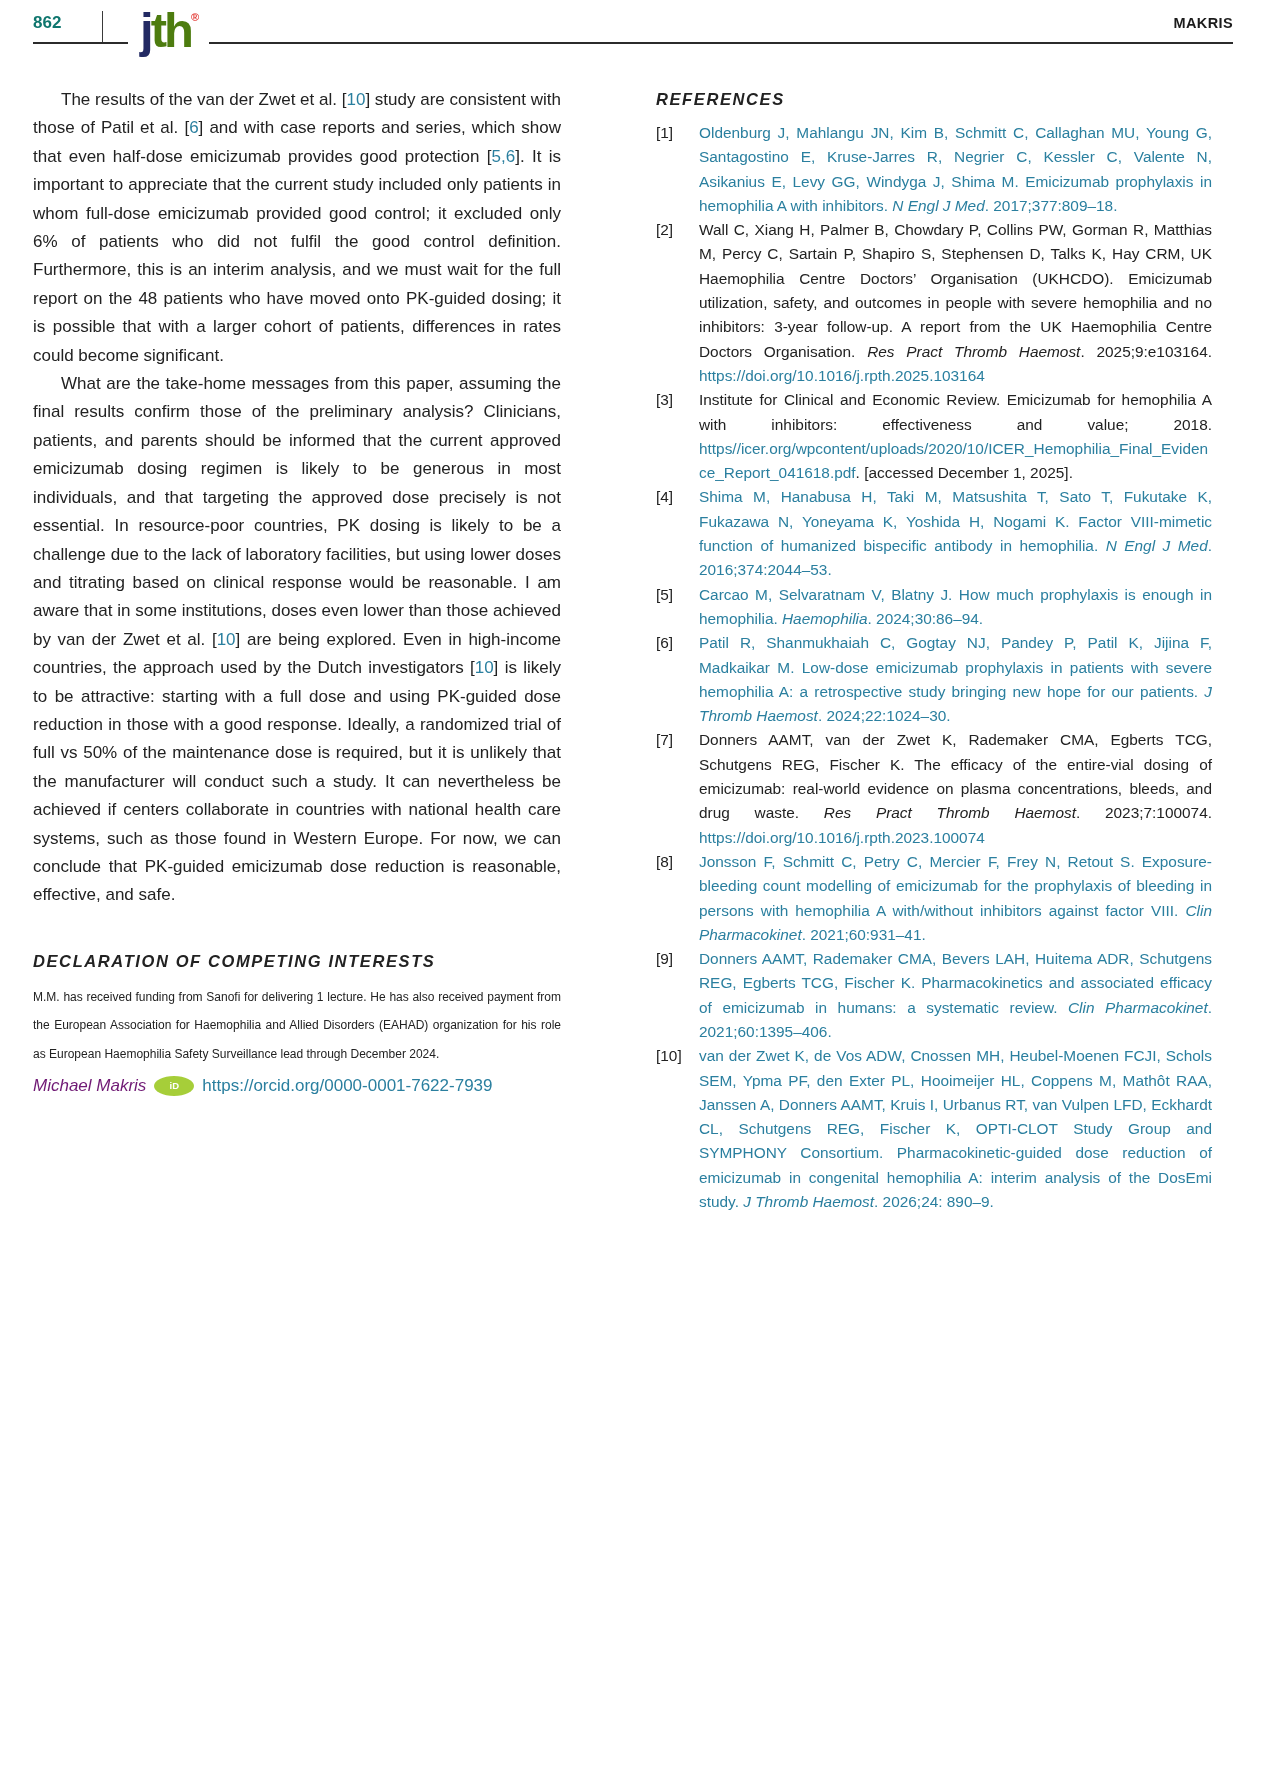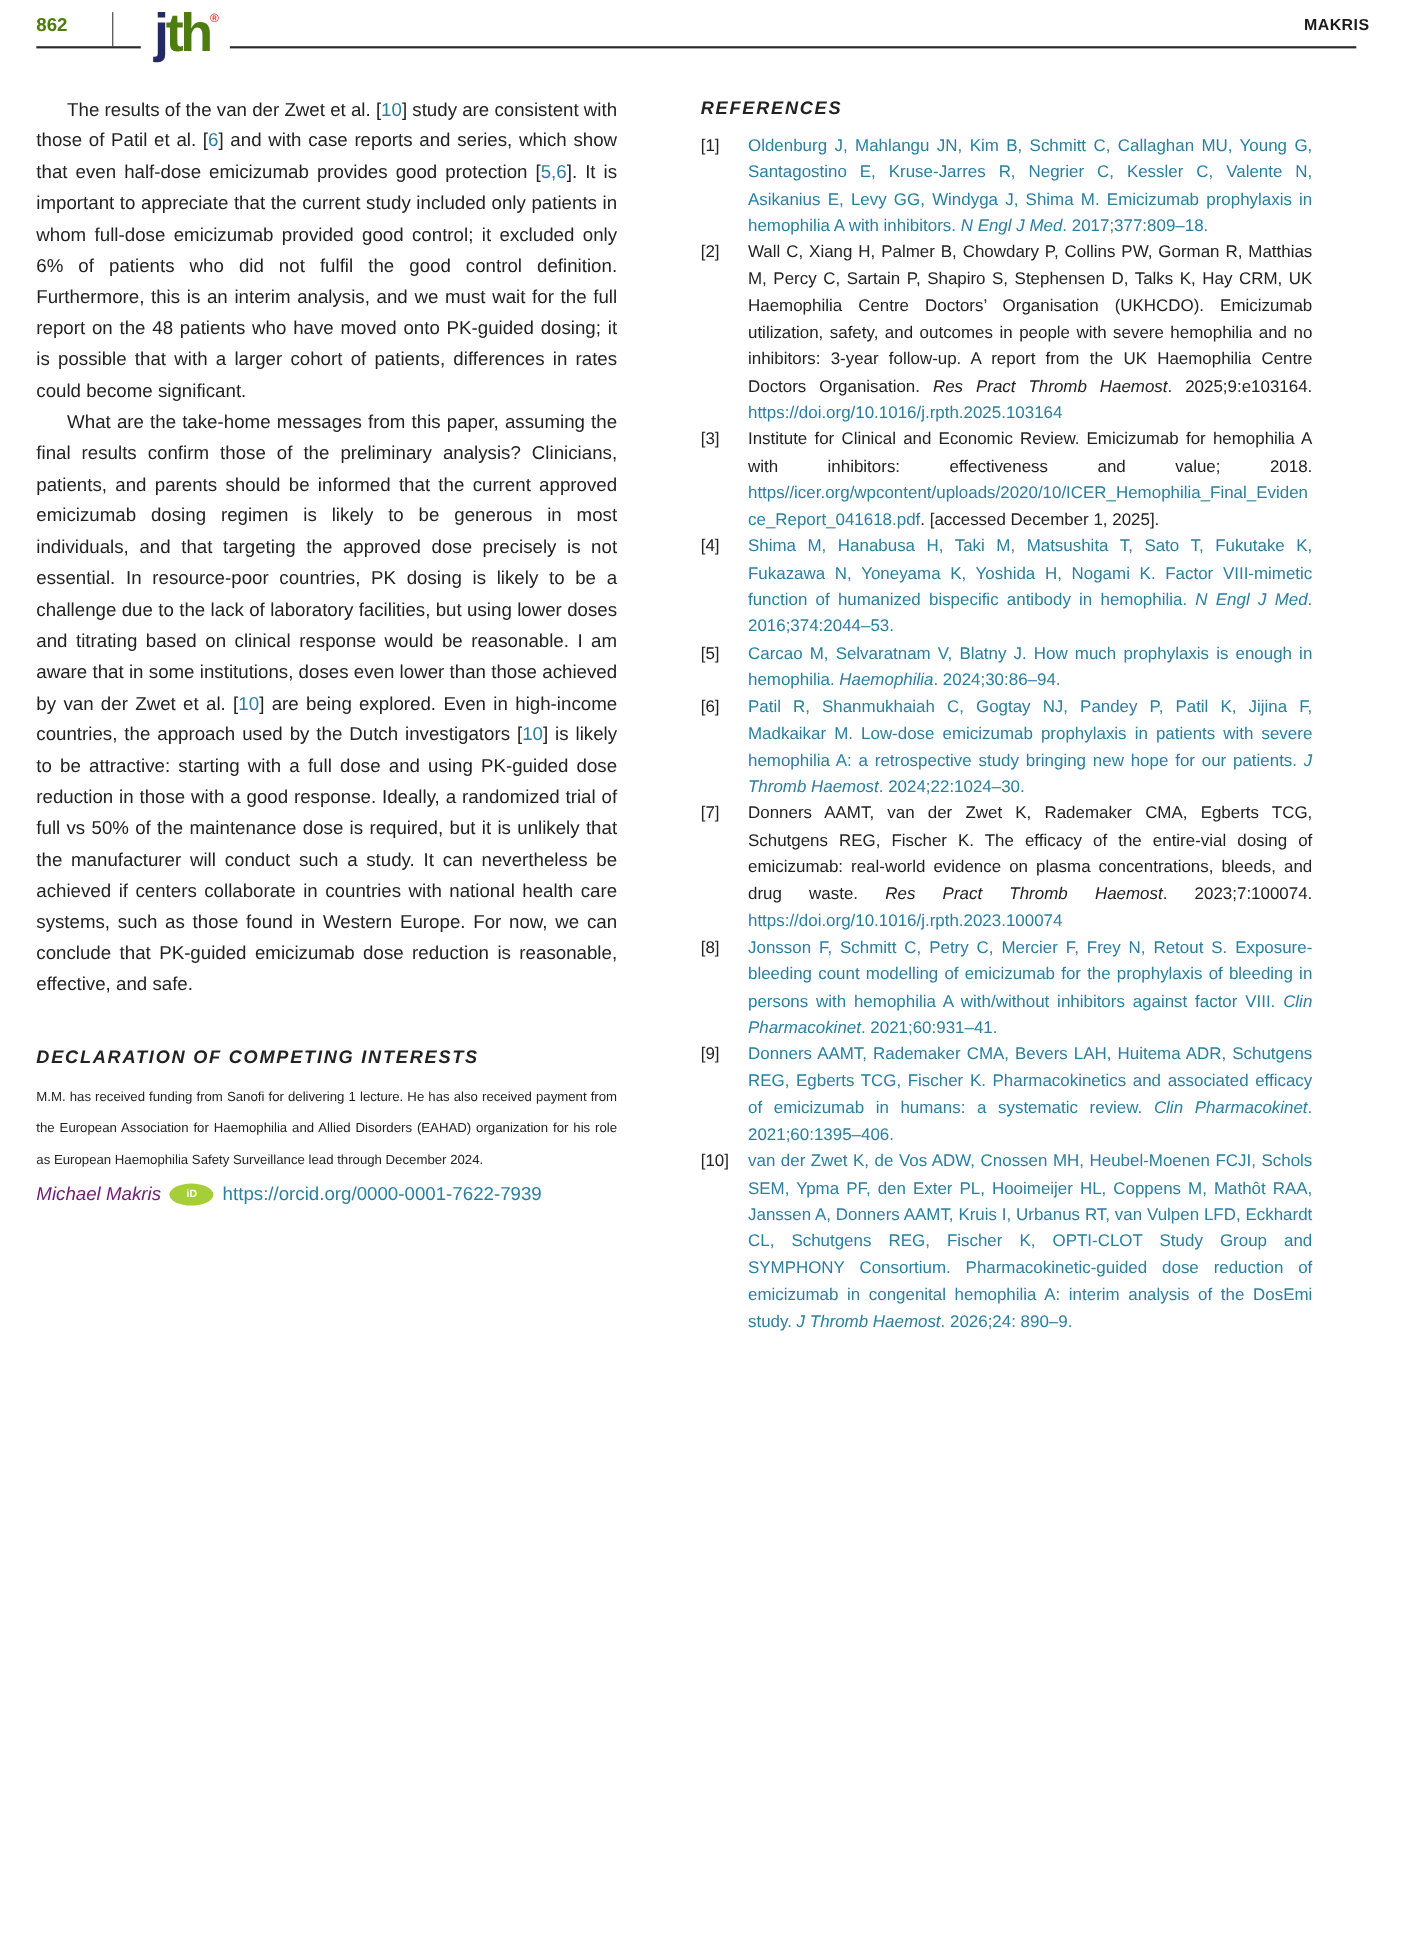--- a/index.html
+++ b/index.html
@@ -5,32 +5,32 @@
   * { margin:0; padding:0; box-sizing:border-box; }
   html,body { background:#ffffff; }
   .page {
     width:1280px; height:1768px; margin:0 auto; background:#ffffff;
     font-family:"Liberation Sans", sans-serif; color:#1e1e1e; position:relative;
     overflow:hidden;
   }
   
   .header { position:relative; height:78px; }
   .header-rule { position:absolute; left:33px; right:47px; top:42px; border-top:2.5px solid #2b2b2b; }
-  .page-num { position:absolute; left:33px; top:13px; font-size:17px; font-weight:700; color:#4d7c0f; }
+  .page-num { position:absolute; left:33px; top:13px; font-size:17px; font-weight:700; color:#0f766e; }
   .header-divider { position:absolute; left:102px; top:11px; height:31px; border-left:1.5px solid #3a3a3a; }
   .journal-logo {
     position:absolute; left:128px; top:4px; background:#ffffff; padding:2px 10px 4px 12px;
     font-size:49px; font-weight:700; letter-spacing:-3px; line-height:1;
   }
   .logo-j { color:#232a63; }
   .logo-th { color:#4d7c0f; }
   .logo-reg { font-size:11px; letter-spacing:0; color:#e2342f; vertical-align:26px; }
-  .running-head { position:absolute; right:35px; top:15px; font-size:14.5px; font-weight:700; letter-spacing:.4px; color:#1c1c1c; }
+  .running-head { position:absolute; right:47px; top:15px; font-size:14.5px; font-weight:700; letter-spacing:.4px; color:#1c1c1c; }
   
-  .main { display:flex; padding:8px 48px 0 33px; gap:76px; }
+  .main { display:flex; padding:8px 48px 0 33px; gap:95px; }
   .col-left { width:528px; flex:none; }
   .col-right { width:556px; flex:none; }
   
   .body-par {
     font-size:17px; line-height:28.4px; text-align:justify; color:#222222;
     text-indent:28px;
   }
   .section-heading {
     font-size:16.5px; font-weight:700; letter-spacing:1.6px; color:#222222;
     margin:42px 0 12px 0;

